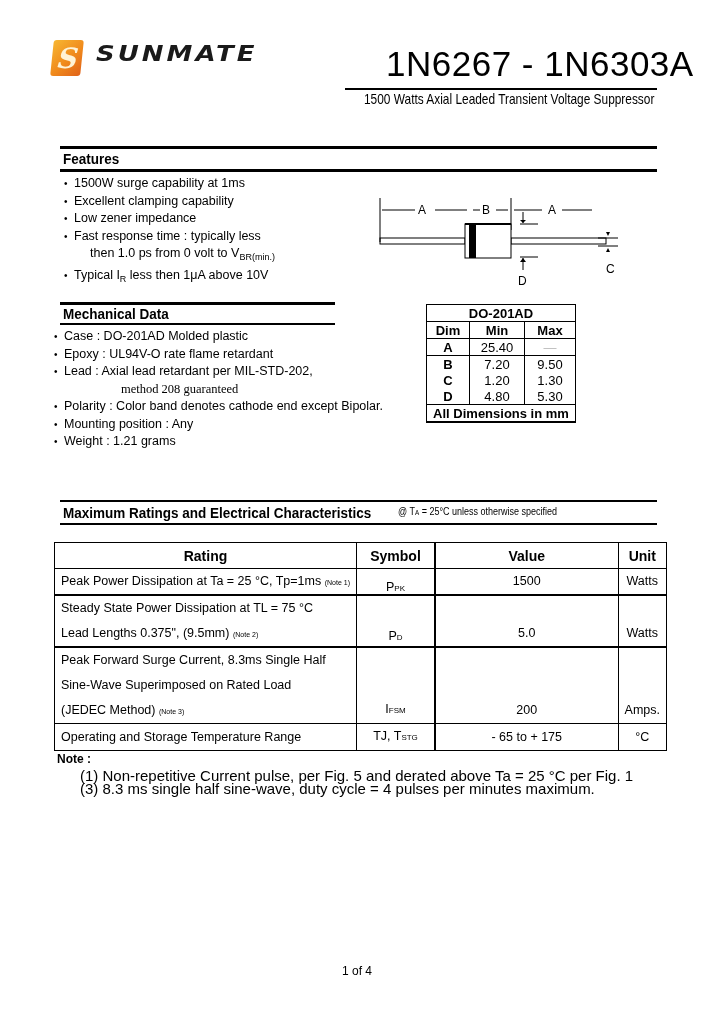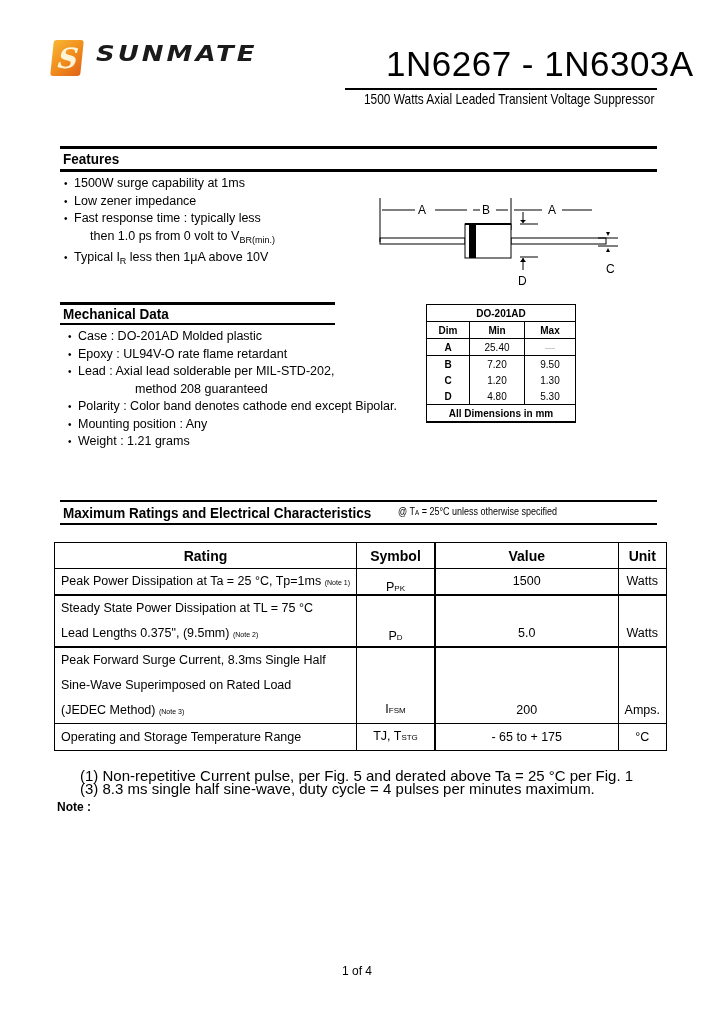--- a/index.html
+++ b/index.html
@@ -27,35 +27,35 @@
   .rule-thin { height:2px; background:#000; }
   .sec-title { font-size:15px; font-weight:bold; transform:scaleX(0.9); transform-origin:left top; white-space:nowrap; }
 
   .list { font-size:12.5px; line-height:17.5px; }
   .list .li { position:relative; padding-left:10px; white-space:nowrap; }
   .list .li::before { content:"\2022"; position:absolute; left:0; top:0; font-size:10px; }
   .list .cont { padding-left:26px; }
   .sub { font-size:9px; vertical-align:-3px; }
 
   
-  table.dim { border-collapse:collapse; font-size:10px;border-radius:17px; }
+  table.dim { border-collapse:collapse; font-size:13px;border-radius:17px; }
   table.dim td { border:1px solid #000; text-align:center; height:16px; padding:0; }
   table.dim td.nob { border-top:none; border-bottom:none; }
   table.dim .bold { font-weight:bold; }
 
   
   table.rt { border-collapse:collapse; font-size:12.5px; }
   table.rt td { border:1px solid #000; padding:0 6px; vertical-align:bottom; }
   table.rt tr.hdr td { font-size:14px; font-weight:bold; text-align:center; height:25px; vertical-align:middle; }
   table.rt td.c { text-align:center; }
   table.rt .line { height:25px; line-height:25px; white-space:nowrap; }
   table.rt .note { font-size:7px; }
   .smc { font-size:8px; }
 
-  .notes-title { font-size:12px; font-weight:bold;margin-top:48px; }
+  .notes-title { font-size:12px; font-weight:bold; }
   .notes { font-size:15px; line-height:13px; }
   .footer { font-size:12px; }
 </style>
 </head>
 <body>
 
 <div class="abs logo-mark">
     <span>S</span>
   </div>
 <div class="abs logo-text">SUNMATE</div>
@@ -63,20 +63,21 @@
 <div class="abs title">1N6267 - 1N6303A</div>
 <div class="abs title-rule"></div>
 <div class="abs subtitle">1500 Watts Axial Leaded Transient Voltage Suppressor</div>
 
 <div class="abs rule" style="left:60px;top:146px;width:597px;"></div>
 <div class="abs sec-title" style="left:63px;top:150px;">Features</div>
 <div class="abs rule" style="left:60px;top:169px;width:597px;"></div>
 
 <div class="abs list" style="left:64px;top:175px;">
   <div class="li">1500W surge capability at 1ms</div>
+  <div class="li">Excellent clamping capability</div>
   <div class="li">Low zener impedance</div>
   <div class="li">Fast response time : typically less</div>
   <div class="cont"><span>then 1.0 ps from 0 volt to V</span><span class="sub">BR(min.)</span></div>
   <div class="li"><span>Typical I</span><span class="sub">R</span> <span>less then 1μA above 10V</span></div>
 </div>
 
 <svg class="abs" style="left:370px;top:190px;" width="260" height="100">
   <g stroke="#000" fill="none" stroke-width="1">
     <line x1="10" y1="8" x2="10" y2="52"></line>
     <line x1="141" y1="8" x2="141" y2="40"></line>
@@ -108,25 +109,25 @@
     <text x="178" y="24">A</text>
     <text x="236" y="83">C</text>
     <text x="148" y="95">D</text>
   </g>
 </svg>
 
 <div class="abs rule" style="left:60px;top:302px;width:275px;"></div>
 <div class="abs sec-title" style="left:63px;top:305px;">Mechanical Data</div>
 <div class="abs rule-thin" style="left:60px;top:323px;width:275px;"></div>
 
-<div class="abs list" style="left:68px;top:328px;">
+<div class="abs list" style="left:54px;top:328px;">
   <div class="li">Case : DO-201AD Molded plastic</div>
   <div class="li">Epoxy : UL94V-O rate flame retardant</div>
-  <div class="li">Lead : Axial lead solderable per MIL-STD-202,</div>
-  <div class="cont" style="padding-left:67px;">method 208 guaranteed</div>
+  <div class="li">Lead : Axial lead retardant per MIL-STD-202,</div>
+  <div class="cont" style="padding-left:67px;font-family:Liberation Serif, serif;">method 208 guaranteed</div>
   <div class="li">Polarity : Color band denotes cathode end except Bipolar.</div>
   <div class="li">Mounting position : Any</div>
   <div class="li">Weight :  1.21 grams</div>
 </div>
 
 <table class="abs dim" style="left:426px;top:304px;width:150px;">
   <tbody>
       <tr>
         <td colspan="3" class="bold">DO-201AD</td>
       </tr>

